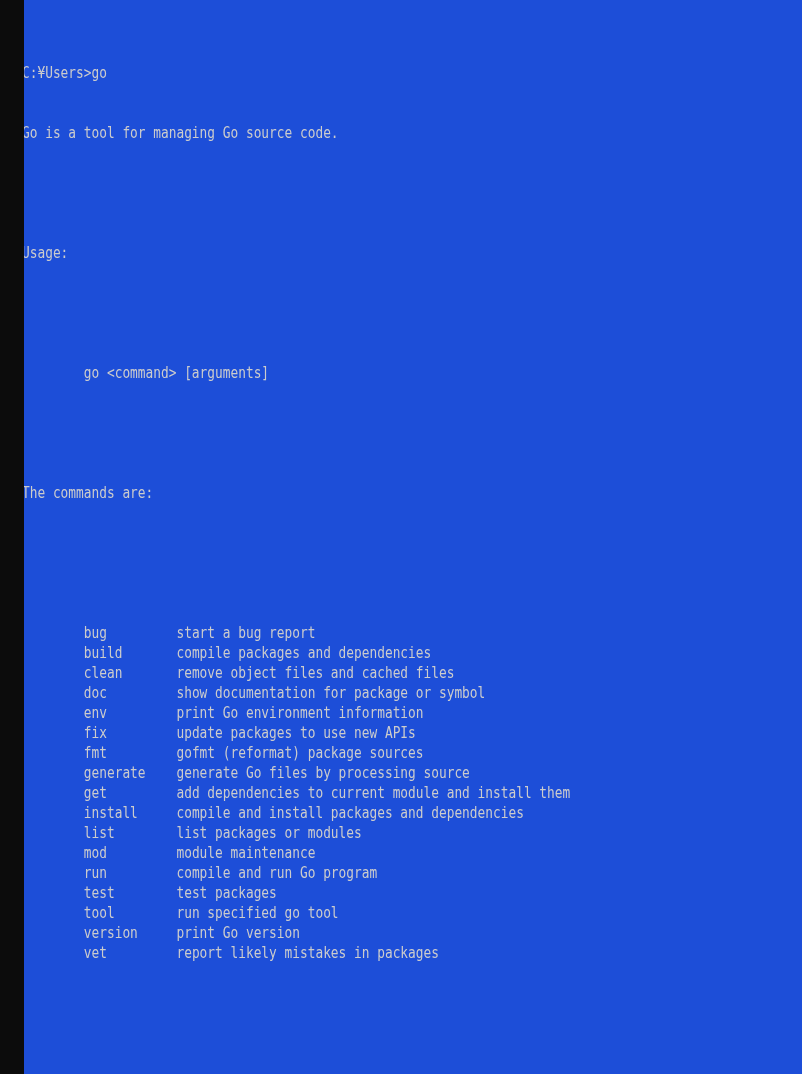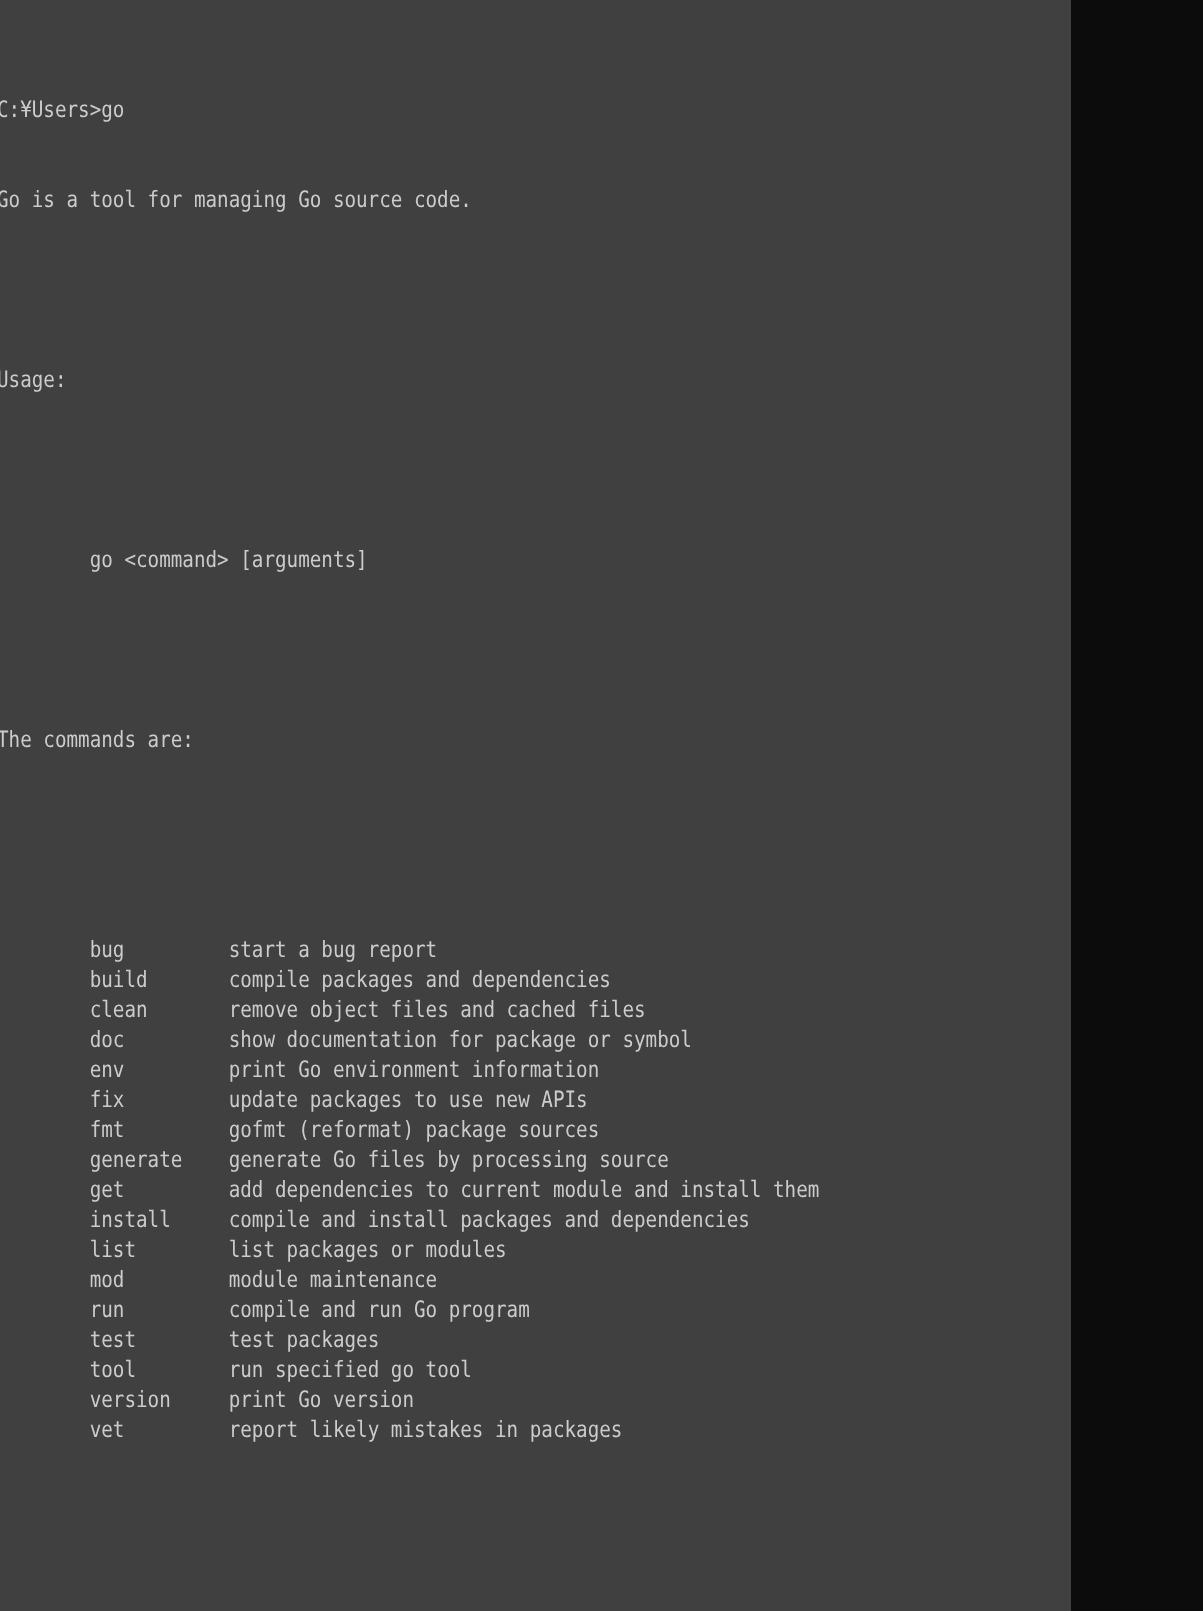--- a/index.html
+++ b/index.html
@@ -7,30 +7,31 @@
     padding: 0;
     background: #0c0c0c;
   }
   body {
     width: 802px;
     height: 1074px;
     overflow: hidden;
   }
   #terminal {
     position: relative;
-    width: 714px;
+    width: 778px;
     height: 1074px;
-    background: #404040;
+    background: #1d4ed8;
     color: #cccccc;
     font-family: "DejaVu Sans Mono", "Liberation Mono", monospace;
     font-size: 15px;
     line-height: 20px;
     letter-spacing: 0;
     white-space: pre;
     overflow: hidden;
+    margin-left: 24px;
   }
   #screen {
     position: absolute;
     left: -2px;
     top: 3px;
     width: 812px;
     font-variant-ligatures: none;
     font-kerning: none;
   }
   .line {

